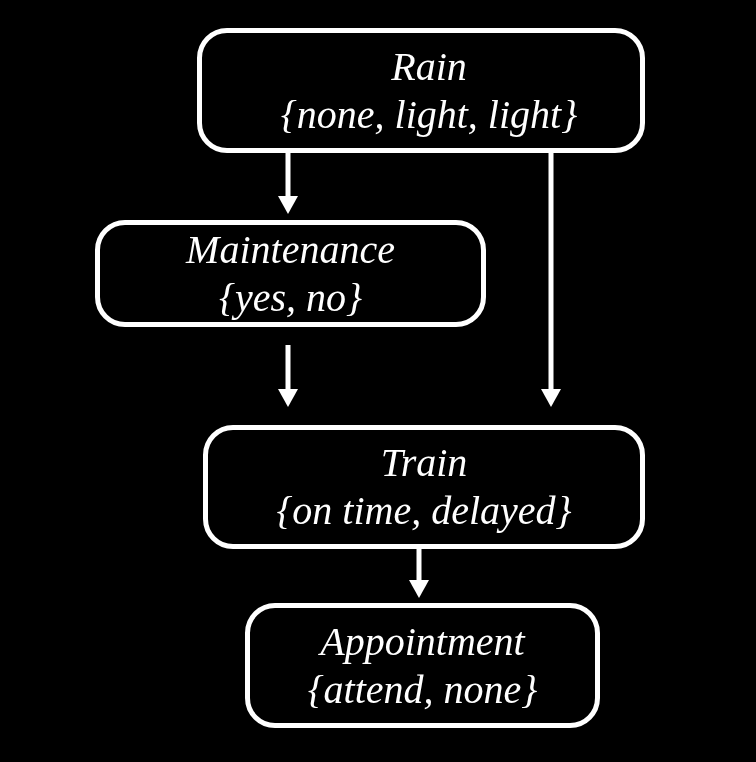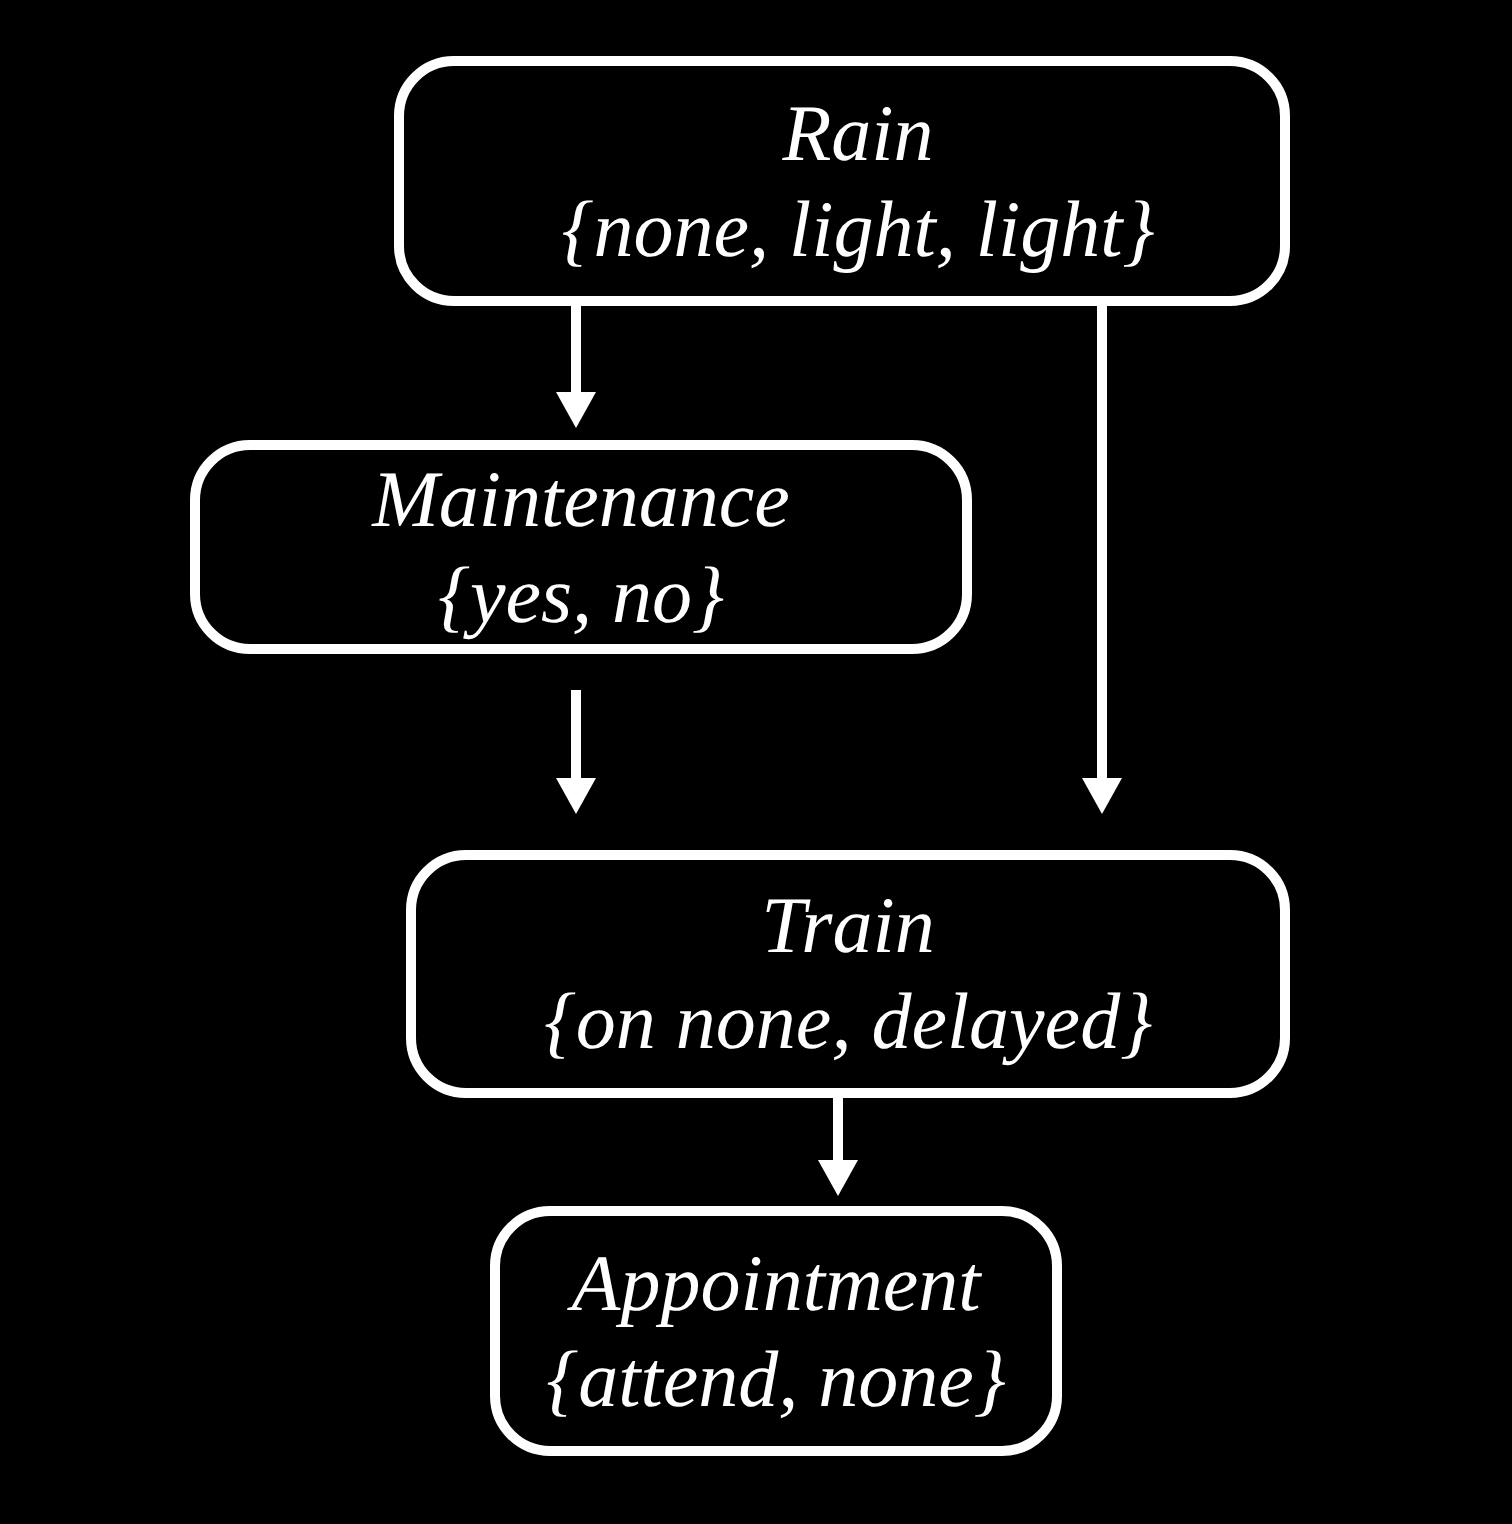--- a/index.html
+++ b/index.html
@@ -41,21 +41,21 @@
     line-height: 1.2;
     white-space: nowrap;
   }
   .node .node-title,
   .node .node-domain {
     display: block;
   }
   #node-rain        { left: 197px; top: 28px;  width: 448px; height: 125px; padding-left: 16px; }
   #node-maintenance { left: 95px;  top: 220px; width: 391px; height: 107px; }
   #node-train       { left: 203px; top: 425px; width: 442px; height: 124px; }
-  #node-appointment { left: 245px; top: 603px; width: 286px; height: 125px; }
+  #node-appointment { left: 245px; top: 603px; width: 355px; height: 125px; }
 </style>
 </head>
 <body>
 
 <div class="canvas">
 
   <svg class="edges-layer" viewBox="0 0 756 762" xmlns="http://www.w3.org/2000/svg" aria-hidden="true">
 
     <g>
       <line x1="288" y1="153" x2="288" y2="197" stroke="#ffffff" stroke-width="5"></line>
@@ -83,21 +83,21 @@
     <span class="node-domain">{none, light, light}</span>
   </div>
 
   <div class="node" id="node-maintenance">
     <span class="node-title">Maintenance</span>
     <span class="node-domain">{yes, no}</span>
   </div>
 
   <div class="node" id="node-train">
     <span class="node-title">Train</span>
-    <span class="node-domain">{on none, delayed}</span>
+    <span class="node-domain">{on time, delayed}</span>
   </div>
 
   <div class="node" id="node-appointment">
     <span class="node-title">Appointment</span>
     <span class="node-domain">{attend, none}</span>
   </div>
 
 </div>
 
 </body></html>

